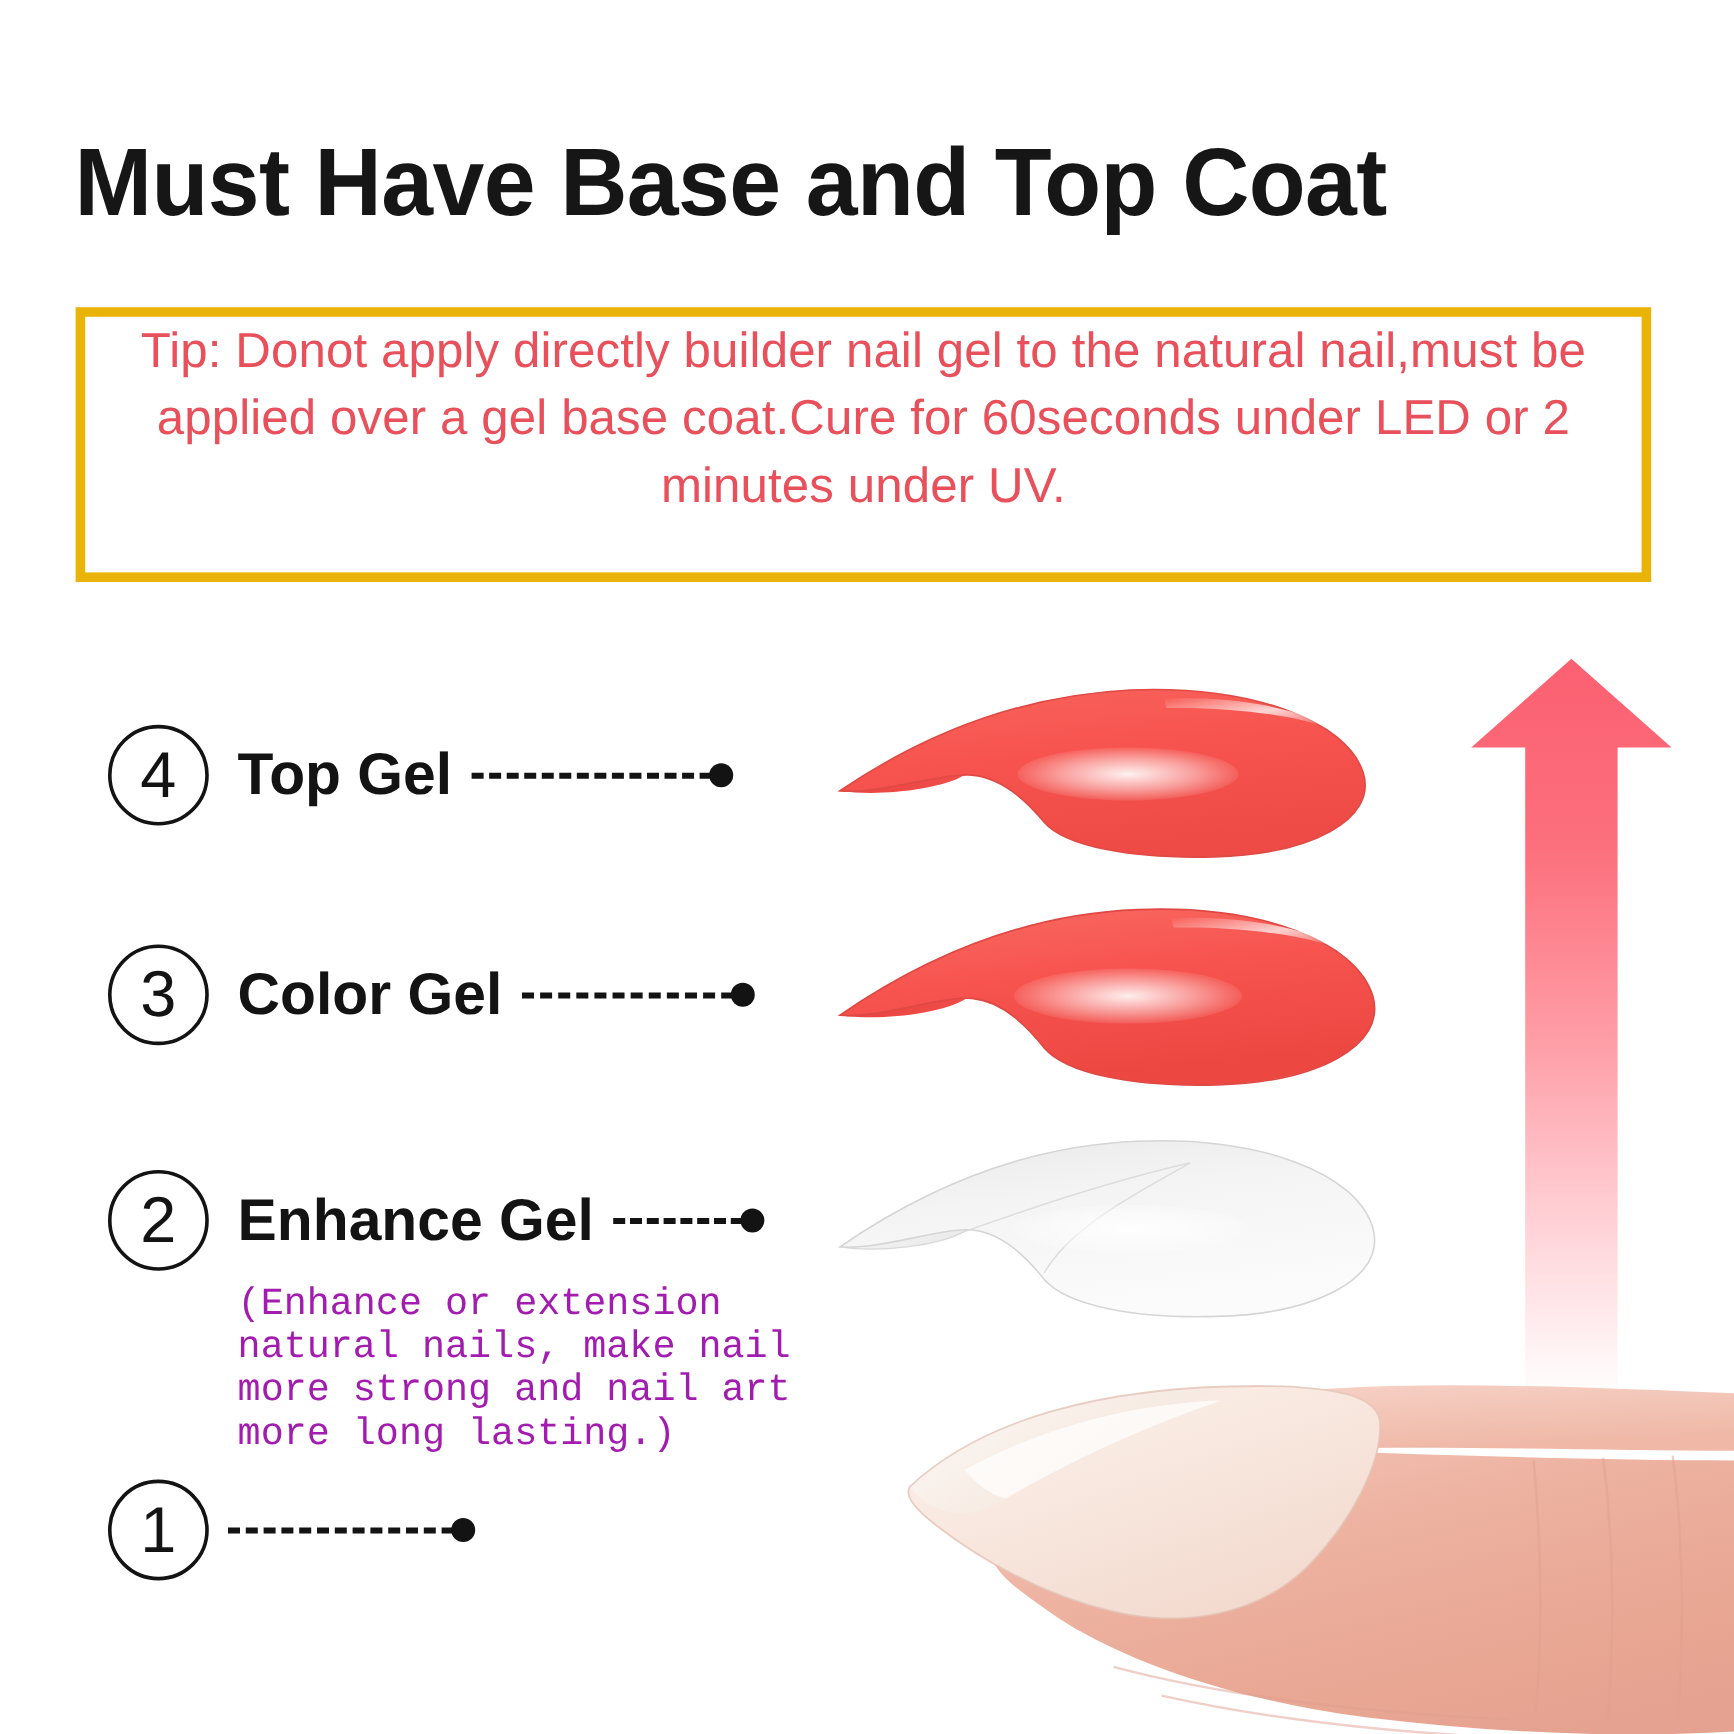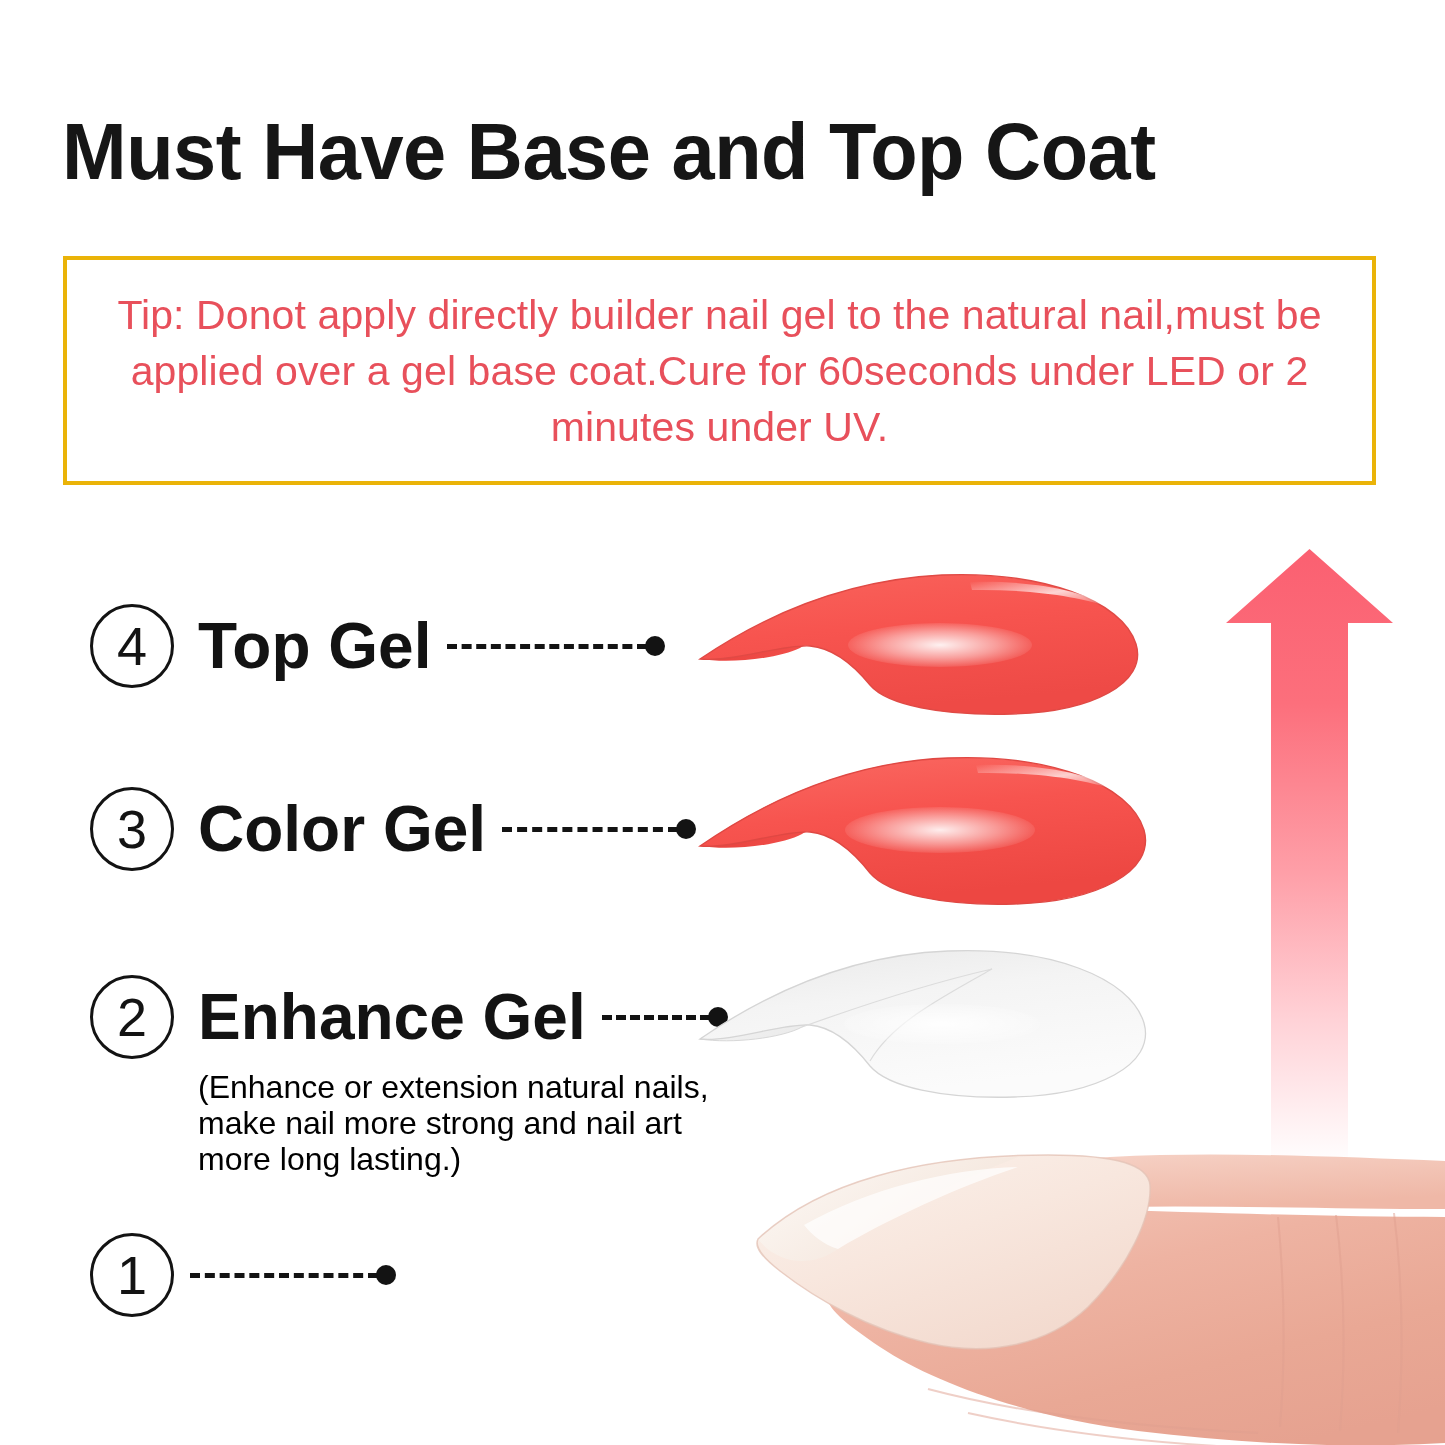--- a/index.html
+++ b/index.html
@@ -40,23 +40,23 @@
   }
 
   
   #tip-box {
     position: absolute;
     left: 63px;
     top: 210px;
     width: 1313px;
     height: 229px;
     box-sizing: border-box;
-    border: 4px solid #eab308;
+    border: 8px solid #eab308;
     display: flex;
-    align-items: center;
+    align-items: flex-start;
     justify-content: center;
   }
   #tip-text {
     font-family: "Liberation Sans Narrow", "Liberation Sans", sans-serif;
     font-size: 41px;
     line-height: 56px;
     text-align: center;
     color: #e8505b;
     padding: 0 26px;
     letter-spacing: 0.1px;
@@ -82,21 +82,21 @@
     font-family: "Liberation Sans Narrow", "Liberation Sans", sans-serif;
     font-size: 54px;
     font-weight: 500;
     color: #131313;
     line-height: 1;
     box-sizing: border-box;
   }
   .step-label {
     margin-left: 24px;
     font-family: "Liberation Sans Narrow", "Liberation Sans", sans-serif;
-    font-size: 64px;
+    font-size: 49px;
     font-weight: 600;
     color: #131313;
     white-space: nowrap;
     line-height: 1;
   }
   .step-leader {
     position: relative;
     margin-left: 16px;
     height: 10px;
     display: flex;
@@ -117,24 +117,24 @@
   #step-4 { top: 554px; }
   #step-3 { top: 737px; }
   #step-2 { top: 925px; }
   #step-1 { top: 1183px; }
 
   #builder-note {
     position: absolute;
     left: 198px;
     top: 1023px;
     width: 545px;
-    font-family: Liberation Sans, sans-serif;
+    font-family: Liberation Mono, monospace;
     font-size: 32px;
     line-height: 36px;
-    color: #000000;
+    color: #a21caf;
   }
 
   
   .nail-swatch {
     position: absolute;
   }
   #nail-top-gel    { left: 692px; top: 516px;  width: 470px; height: 175px; }
   #nail-color-gel  { left: 692px; top: 700px;  width: 470px; height: 180px; }
   #nail-builder-gel{ left: 692px; top: 893px;  width: 470px; height: 180px; }
 

